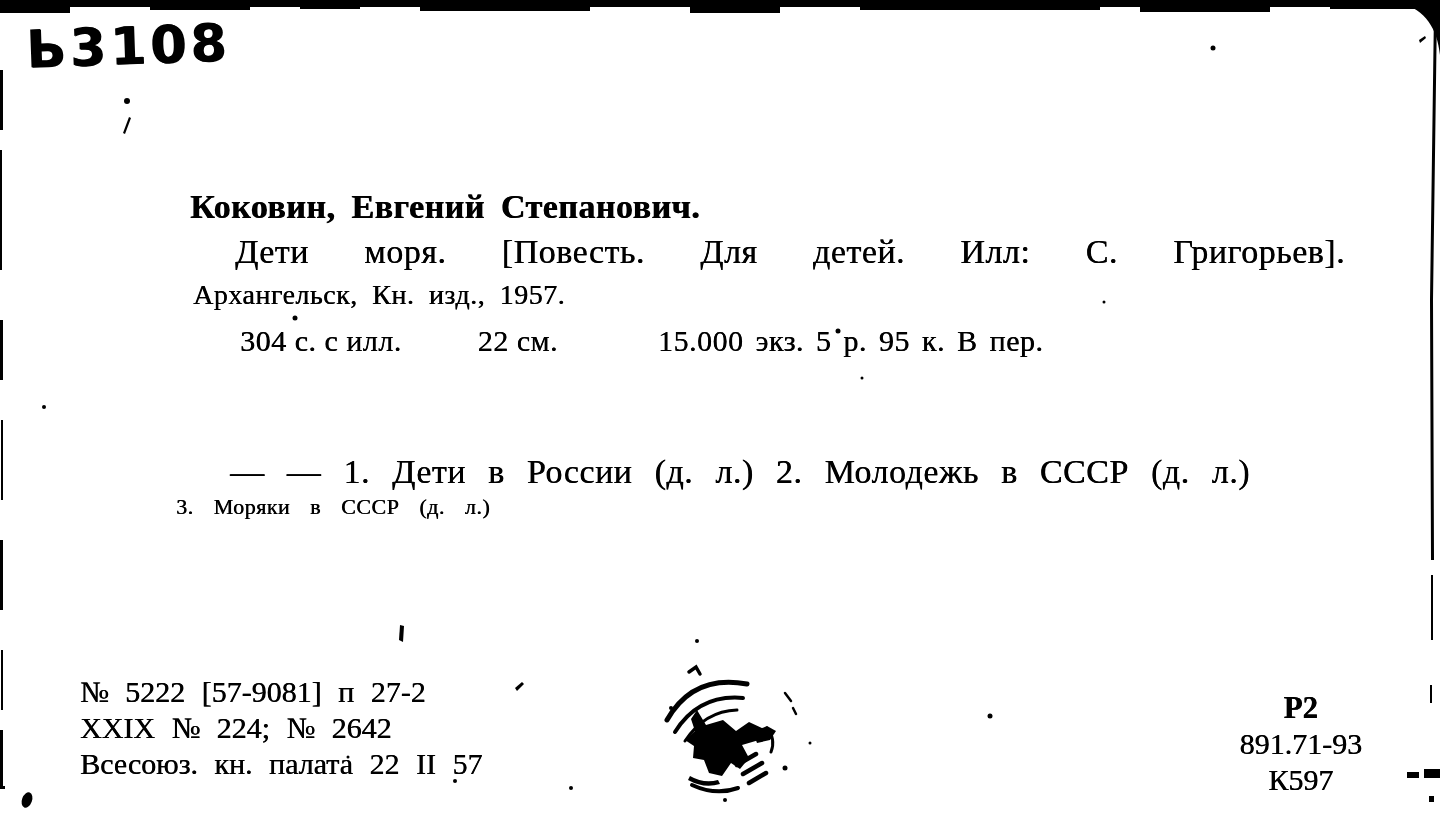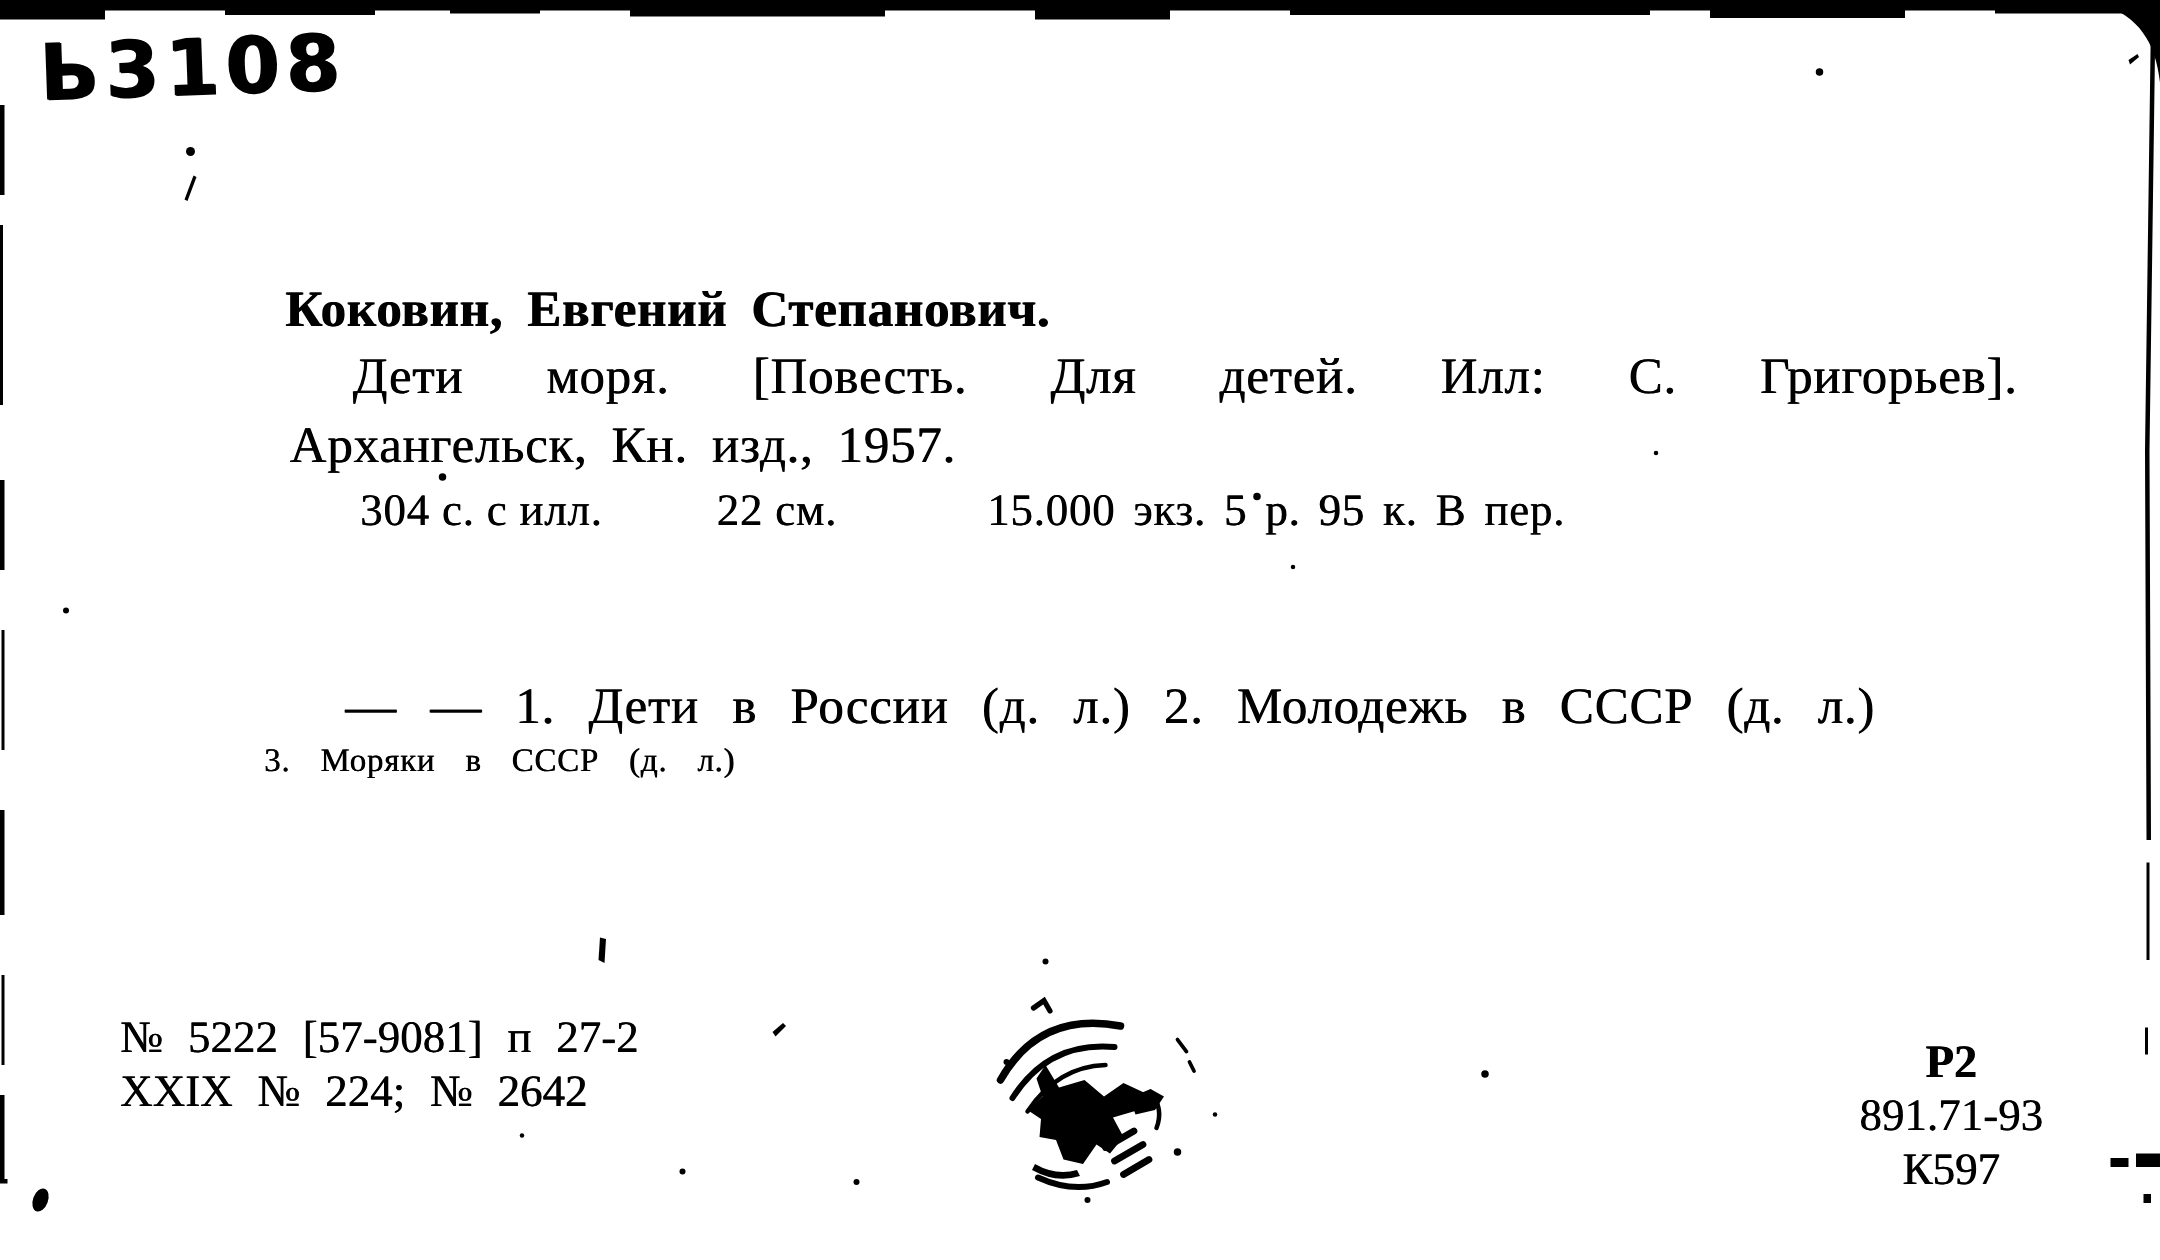--- a/index.html
+++ b/index.html
@@ -49,21 +49,21 @@
     left: 235px; top: 233px;
     width: 1110px;
     font-size: 34px;
     white-space: normal;
     text-align: justify;
     text-align-last: justify;
     text-justify: inter-word;
   }
   .imprint {
     left: 193px; top: 279px;
-    font-size: 34px;
+    font-size: 28px;
     word-spacing: 7px;
   }
   .collation {
     left: 240px; top: 324px;
     font-size: 30px;
   }
   .collation .pages { margin-right: 68px; }
   .collation .size  { margin-right: 92px; }
   .collation .details { word-spacing: 4px; }
   .tracings-1 {
@@ -177,20 +177,21 @@
   </div>
 
   <div>
     <div class="txt tracings-1">— — 1. Дети в России (д. л.) 2. Молодежь в СССР (д. л.)</div>
     <div class="txt tracings-2">3. Моряки в СССР (д. л.)</div>
   </div>
 
   <div class="footer-left">
     <div>№ 5222 [57-9081] п 27-2</div>
     <div>XXIX № 224; № 2642</div>
+    <div>Всесоюз. кн. палата 22 II 57</div>
   </div>
 
   <div class="footer-right">
     <div class="bold">Р2</div>
     <div>891.71-93</div>
     <div>К597</div>
   </div>
 
   <svg class="stamp" viewBox="0 0 210 165" xmlns="http://www.w3.org/2000/svg">
     <g stroke="#000" fill="none" stroke-linecap="round">

